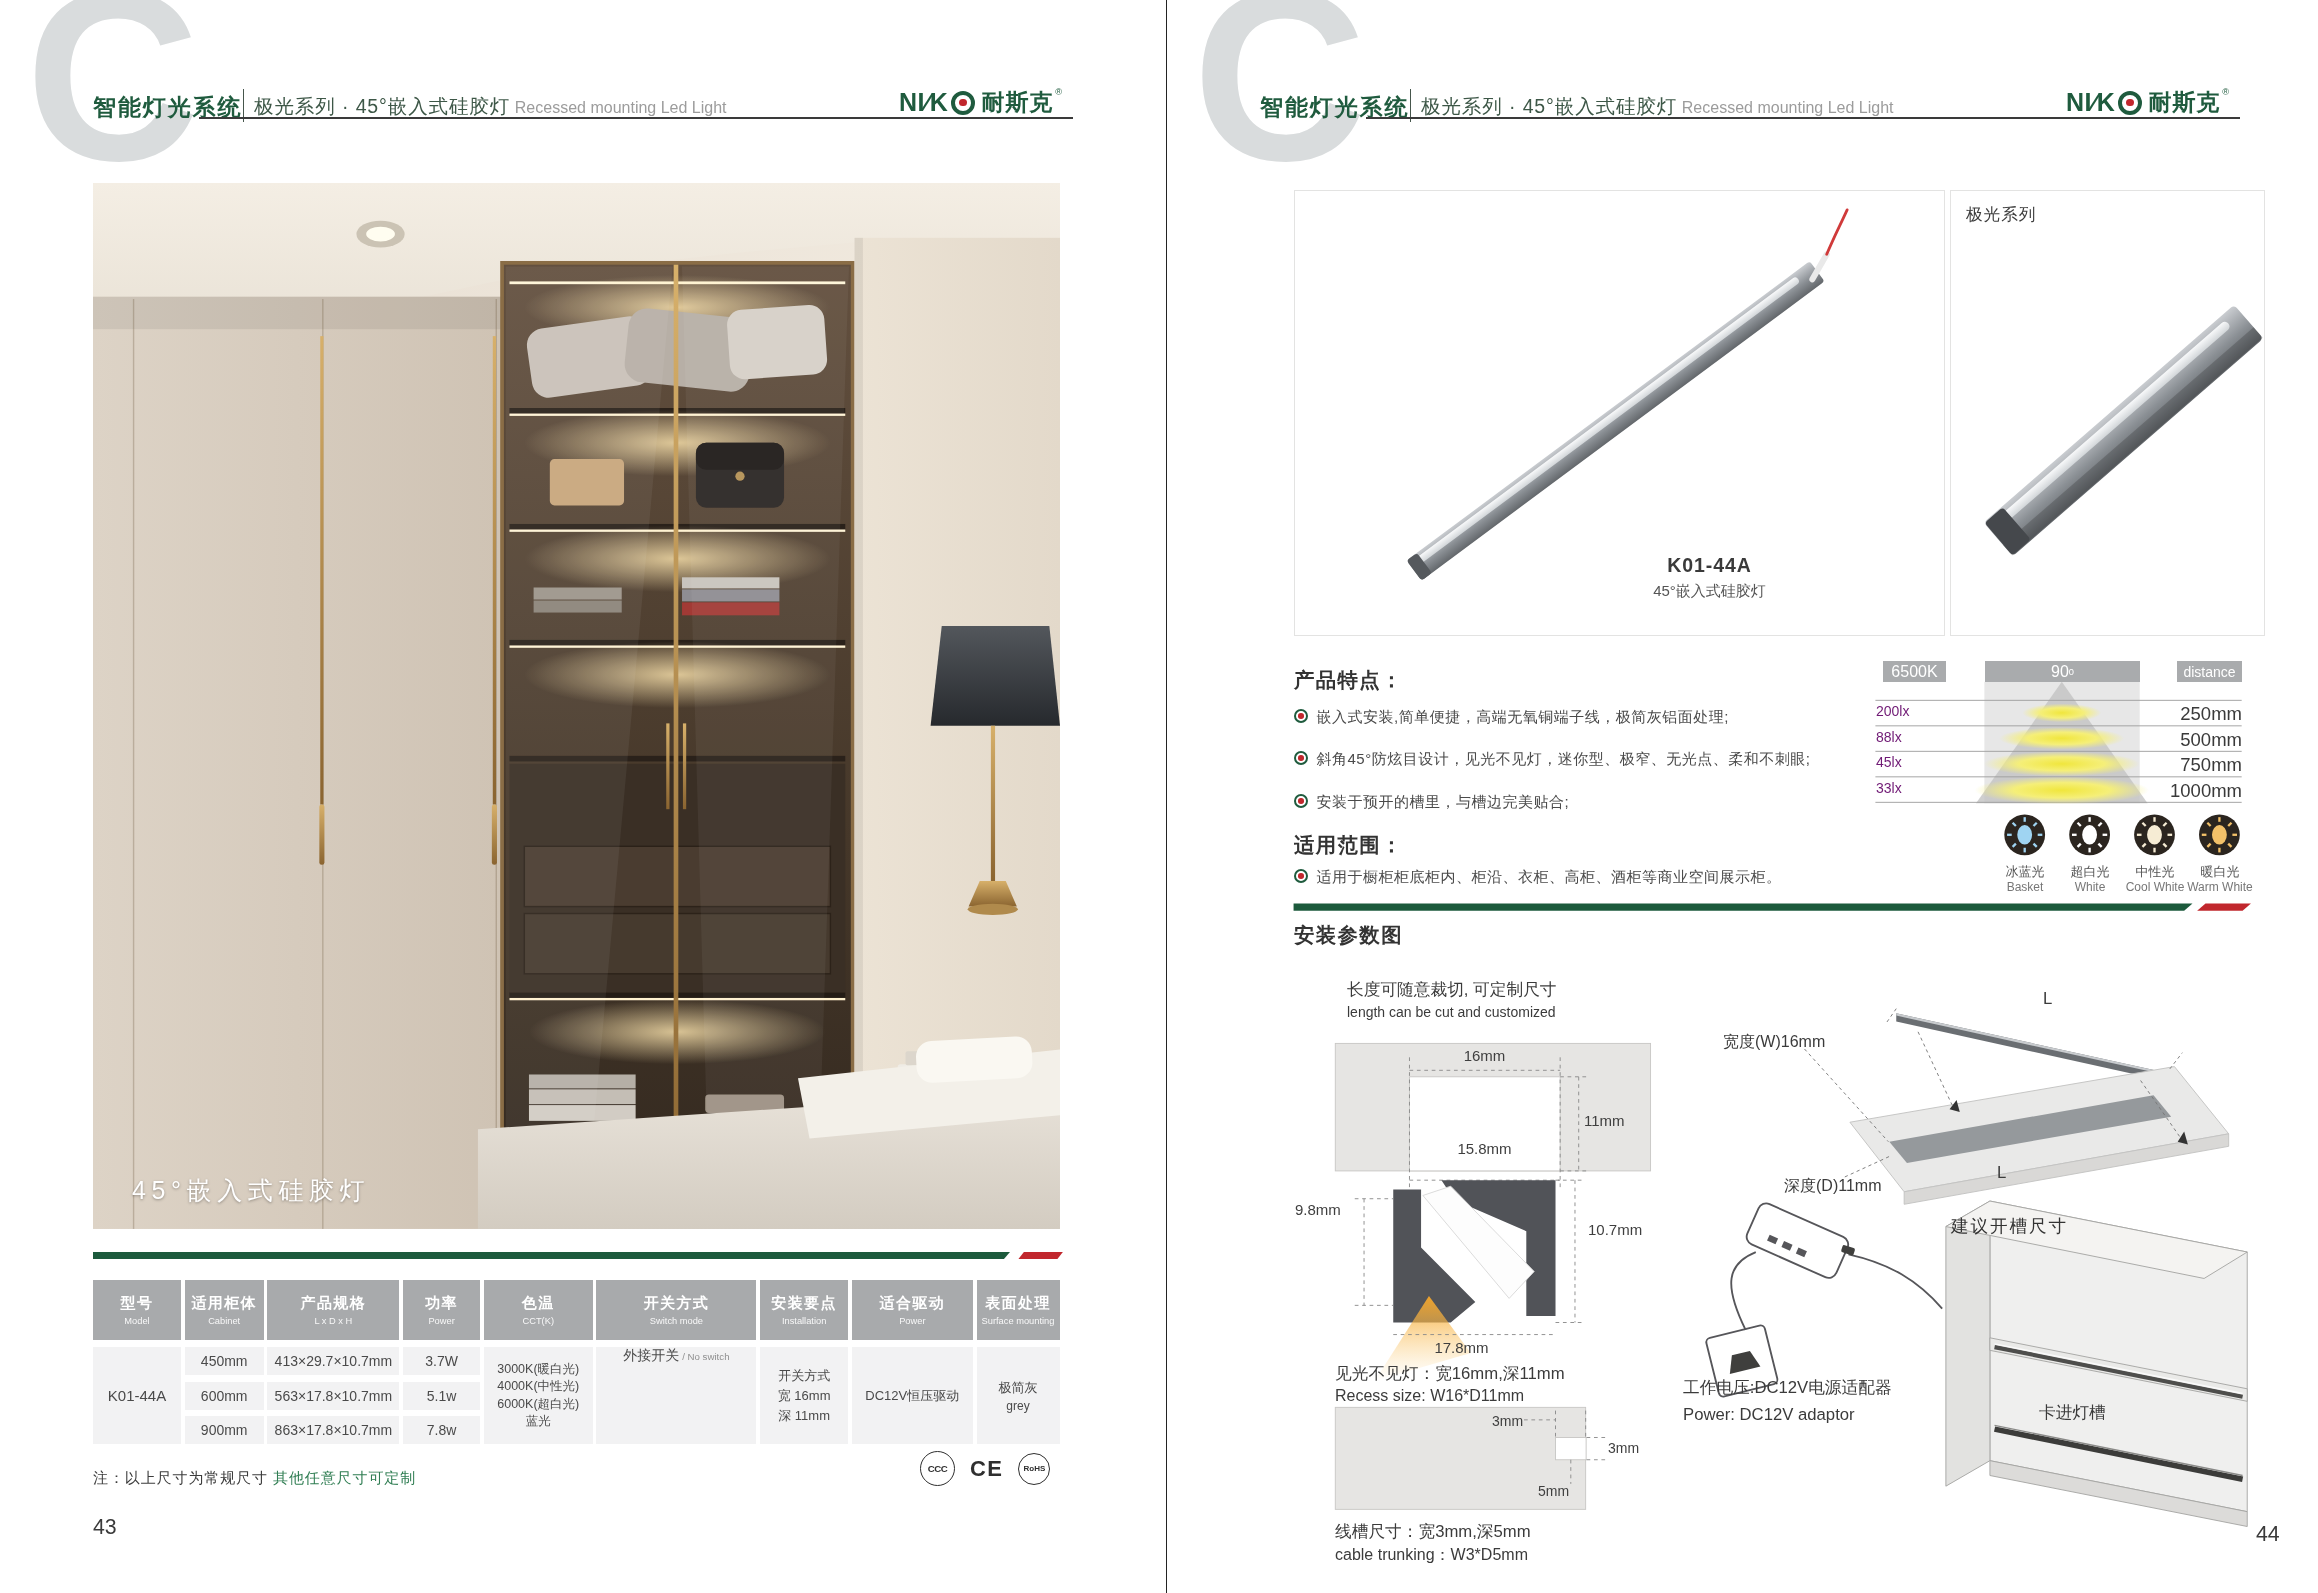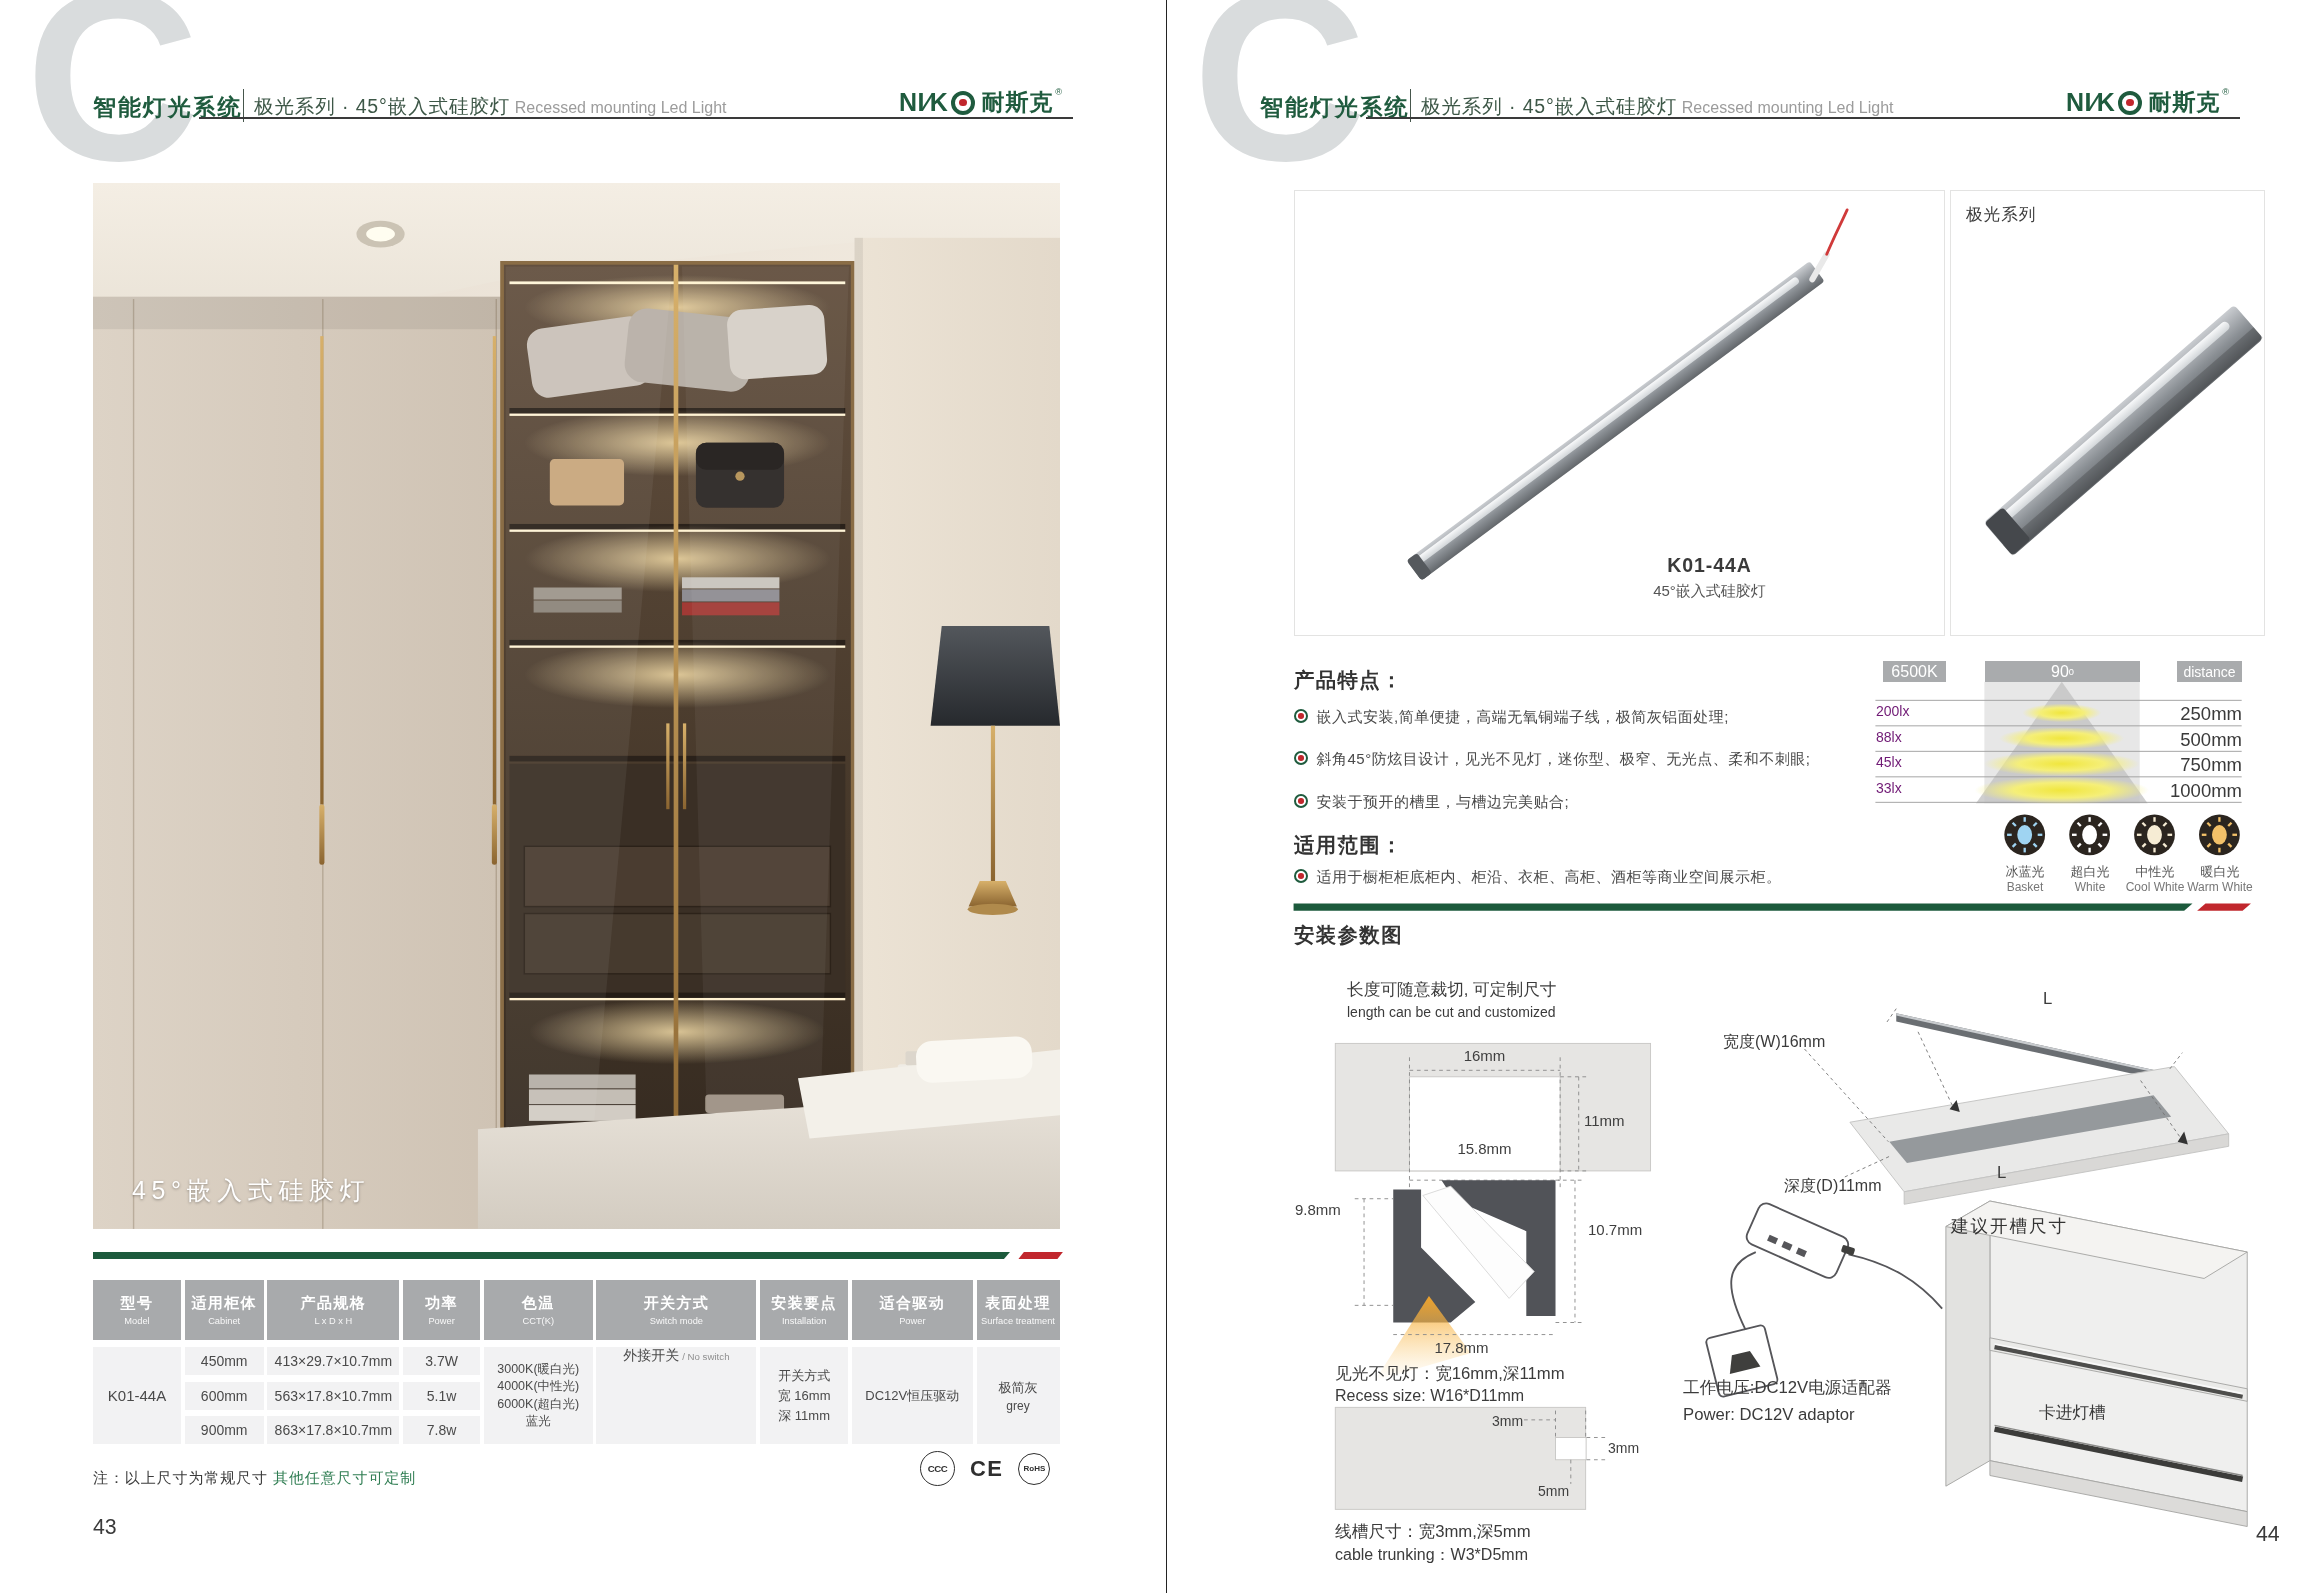--- a/index.html
+++ b/index.html
@@ -256,21 +256,21 @@
       <div class="th c7">
           <span class="zh">安装要点</span>
           <span class="en">Installation</span>
         </div>
       <div class="th c8">
           <span class="zh">适合驱动</span>
           <span class="en">Power</span>
         </div>
       <div class="th c9">
           <span class="zh">表面处理</span>
-          <span class="en">Surface treatment</span>
+          <span class="en">Surface mounting</span>
         </div>
 
       <div class="td rall c1" style="font-size:15px;">K01-44A</div>
 
       <div class="td r1 c2">450mm</div>
       <div class="td r2 c2">600mm</div>
       <div class="td r3 c2">900mm</div>
 
       <div class="td r1 c3">413×29.7×10.7mm</div>
       <div class="td r2 c3">563×17.8×10.7mm</div>

